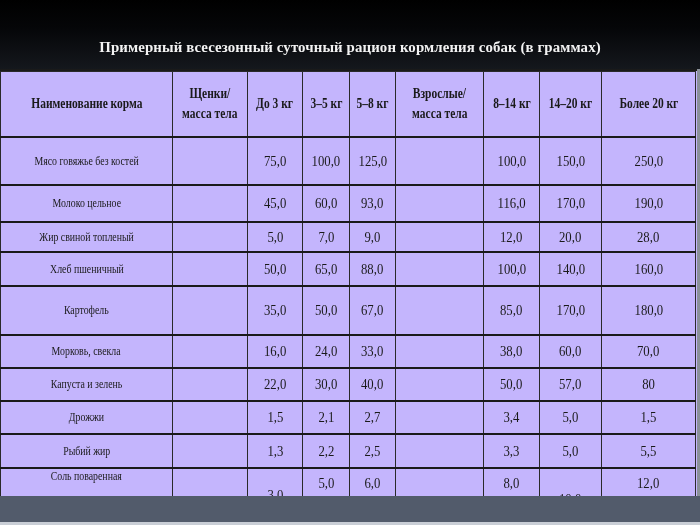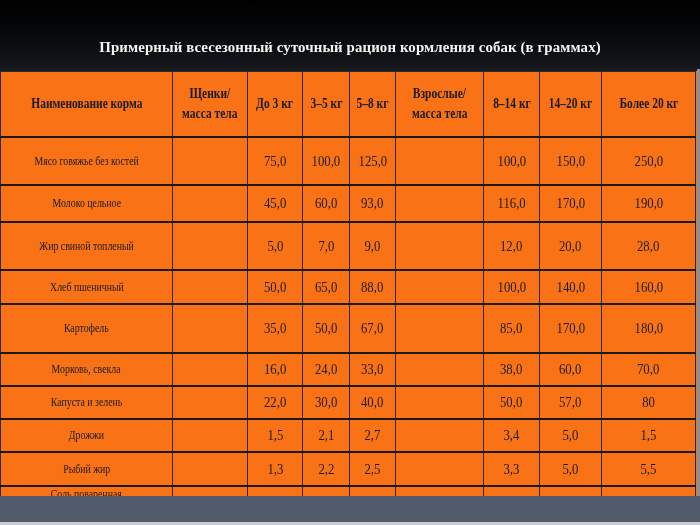--- a/index.html
+++ b/index.html
@@ -12,21 +12,21 @@
     position: absolute; left: 0; top: 0; width: 700px; height: 70px;
     background: linear-gradient(to bottom, #000 0%, #050608 40%, #15181d 100%);
   }
   .slide-title {
     position: absolute; left: 0; top: 38px; width: 700px; text-align: center;
     color: #f2f2f2; font-weight: bold; font-size: 15.5px; letter-spacing: 0.1px;
     transform: scaleX(0.96);
   }
   .table-wrap {
     position: absolute; left: 0; top: 69px; width: 697px; height: 427px;
-    background: #f97316;
+    background: #c4b5fd;
     border-top: 2px solid #1a1a1a;
   }
   table {
     border-collapse: collapse; width: 695px; height: 425px; table-layout: fixed;
     font-family: "Liberation Serif", "DejaVu Serif", serif;
     color: #1a1a1a;
   }
   td, th {
     border: 1px solid #2a2a2a; padding: 0; text-align: center; vertical-align: middle;
     overflow: hidden; white-space: nowrap;
@@ -100,21 +100,21 @@
         <td class="name"><span class="v">Молоко цельное</span></td>
         <td></td>
         <td><span class="v">45,0</span></td>
         <td><span class="v">60,0</span></td>
         <td><span class="v">93,0</span></td>
         <td></td>
         <td><span class="v">116,0</span></td>
         <td><span class="v">170,0</span></td>
         <td><span class="v">190,0</span></td>
       </tr>
-      <tr class="rowb" style="height:48px">
+      <tr class="rowb" style="height:30px">
         <td class="name"><span class="v">Жир свиной топленый</span></td>
         <td></td>
         <td><span class="v">5,0</span></td>
         <td><span class="v">7,0</span></td>
         <td><span class="v">9,0</span></td>
         <td></td>
         <td><span class="v">12,0</span></td>
         <td><span class="v">20,0</span></td>
         <td><span class="v">28,0</span></td>
       </tr>

